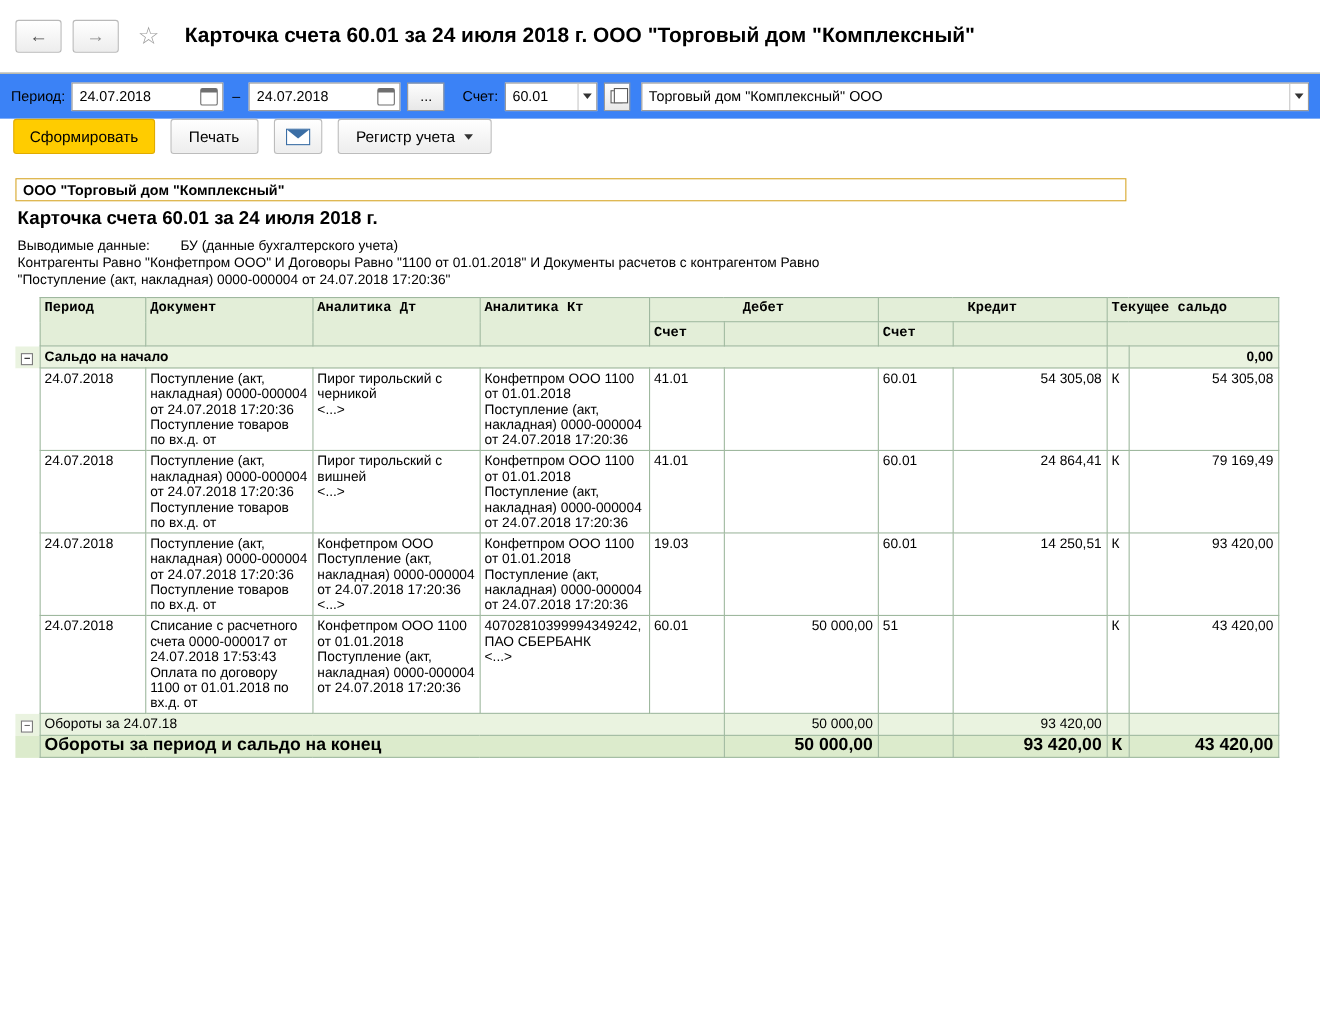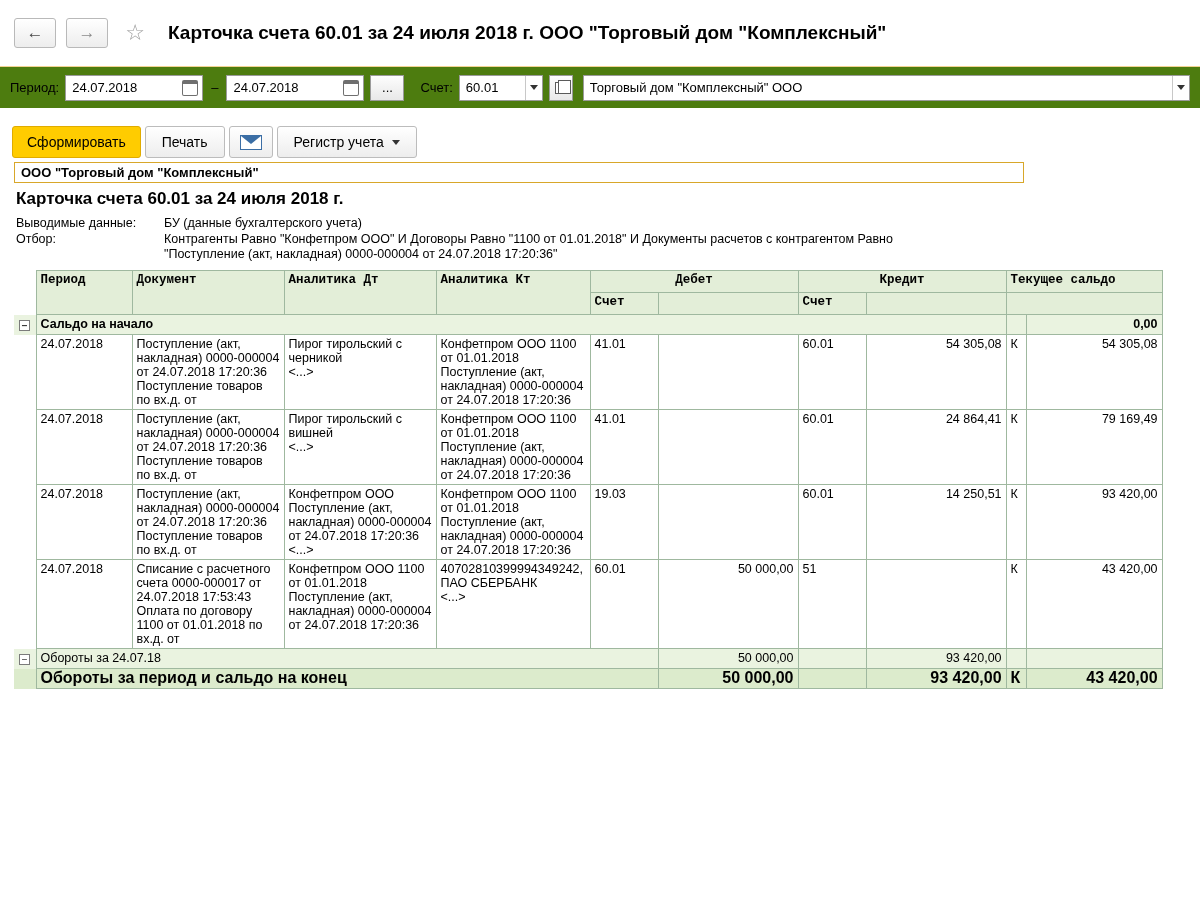--- a/index.html
+++ b/index.html
@@ -39,21 +39,21 @@
   .apptitle {
     font-size: 19px;
     font-weight: bold;
     margin-left: 6px;
     white-space: nowrap;
   }
 
   
   .periodbar {
     height: 42px;
-    background: #4d7c0f;
+    background: #3b82f6;
     display: flex;
     align-items: center;
     padding: 0 10px;
     gap: 6px;
     border-top: 1px solid #f3d392;
   }
   .lbl { font-size: 13px; white-space: nowrap; }
   .inputbox {
     height: 26px;
     border: 1px solid #9a9a9a;
@@ -112,23 +112,23 @@
     width: 11px; height: 12px;
     border: 1px solid #5a5a5a;
     background: #fff;
   }
 
   
   .toolbar {
     height: 50px;
     background: #fff;
     display: flex;
-    align-items: flex-end;
+    align-items: flex-start;
     padding: 0 12px;
-    gap: 4px;
+    gap: 14px;
   }
   .btn-primary {
     background: #ffcc00;
     border: 1px solid #e0ab00;
     border-radius: 3px;
     height: 32px;
     padding: 0 14px;
     font-size: 14px;
     display: flex; align-items: center;
   }
@@ -310,21 +310,20 @@
 </div>
 
 <div class="report">
   <div class="org-box">ООО "Торговый дом "Комплексный"</div>
   <div class="rpt-title">Карточка счета 60.01 за 24 июля 2018 г.</div>
   <div class="meta">
     <div class="meta-lbl">Выводимые данные:</div>
     <div class="meta-val">БУ (данные бухгалтерского учета)</div>
   </div>
   <div class="meta meta-row2">
-    <div class="meta-lbl">Отбор:</div>
     <div class="meta-val">
       <div>Контрагенты Равно "Конфетпром ООО" И Договоры Равно "1100 от 01.01.2018" И Документы расчетов с контрагентом Равно</div>
       <div>"Поступление (акт, накладная) 0000-000004 от 24.07.2018 17:20:36"</div>
     </div>
   </div>
 
   <table class="grid">
     <colgroup>
       <col style="width:22px">
       <col style="width:96px">

